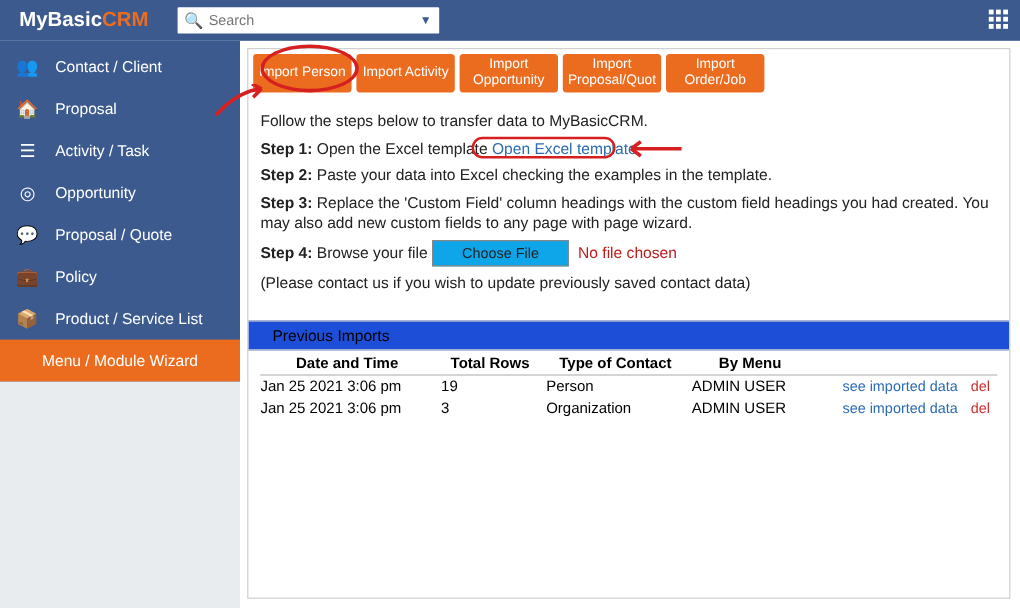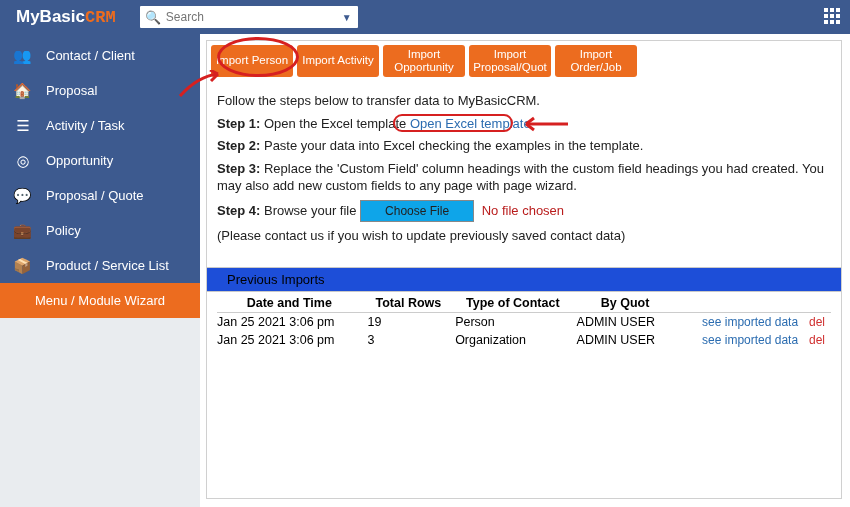--- a/index.html
+++ b/index.html
@@ -1,19 +1,19 @@
 <!DOCTYPE html>
 <html><head>
 <meta charset="utf-8">
 <style>
   * { box-sizing: border-box; margin: 0; padding: 0; }
   body { font-family: Arial, Helvetica, sans-serif; font-size: 13px; background: #fff; width: 850px; height: 507px; overflow: hidden; position: relative; }
   .header { background: #3d5a8f; height: 34px; display: flex; align-items: center; padding: 0 8px; color: #fff; }
   .logo { font-size: 17px; font-weight: bold; margin-left: 8px; margin-right: 24px; }
-  .logo .crm { color: #ec6c1f; font-family: Liberation Mono, monospace; }
+  .logo .crm { color: #ec6c1f; }
   .search-wrap { background: #fff; width: 218px; height: 22px; display: flex; align-items: center; padding: 0 6px; border-radius: 1px; }
   .search-icon { color: #3d5a8f; font-size: 13px; margin-right: 4px; }
   .search-input { border: none; outline: none; flex: 1; font-size: 12px; color: #777; }
   .dropdown-caret { color: #3d5a8f; font-size: 10px; }
   .header-spacer { flex: 1; }
   .apps-icon { width: 18px; height: 18px; display: grid; grid-template-columns: repeat(3,4px); grid-template-rows: repeat(3,4px); gap: 2px; }
   .apps-icon span { background: #fff; width:4px; height:4px; }
   .body-wrap { display: flex; height: 473px; }
   .sidebar { width: 200px; background: #3d5a8f; color: #fff; display: flex; flex-direction: column; padding-top: 4px; }
   .side-item { display: flex; align-items: center; height: 35px; padding: 0 12px; cursor: pointer; font-size: 13px; }
@@ -135,21 +135,21 @@
     </div>
 
     <div class="prev-header">Previous Imports</div>
     <div class="table-wrap">
       <table>
         <thead>
           <tr>
             <th>Date and Time</th>
             <th>Total Rows</th>
             <th>Type of Contact</th>
-            <th>By Quot</th>
+            <th>By Menu</th>
             <th></th>
               <th></th>
           </tr>
         </thead>
         <tbody id="rows">
             <tr>
               <td>Jan 25 2021 3:06 pm</td>
               <td>19</td>
               <td>Person</td>
               <td>ADMIN USER</td>

